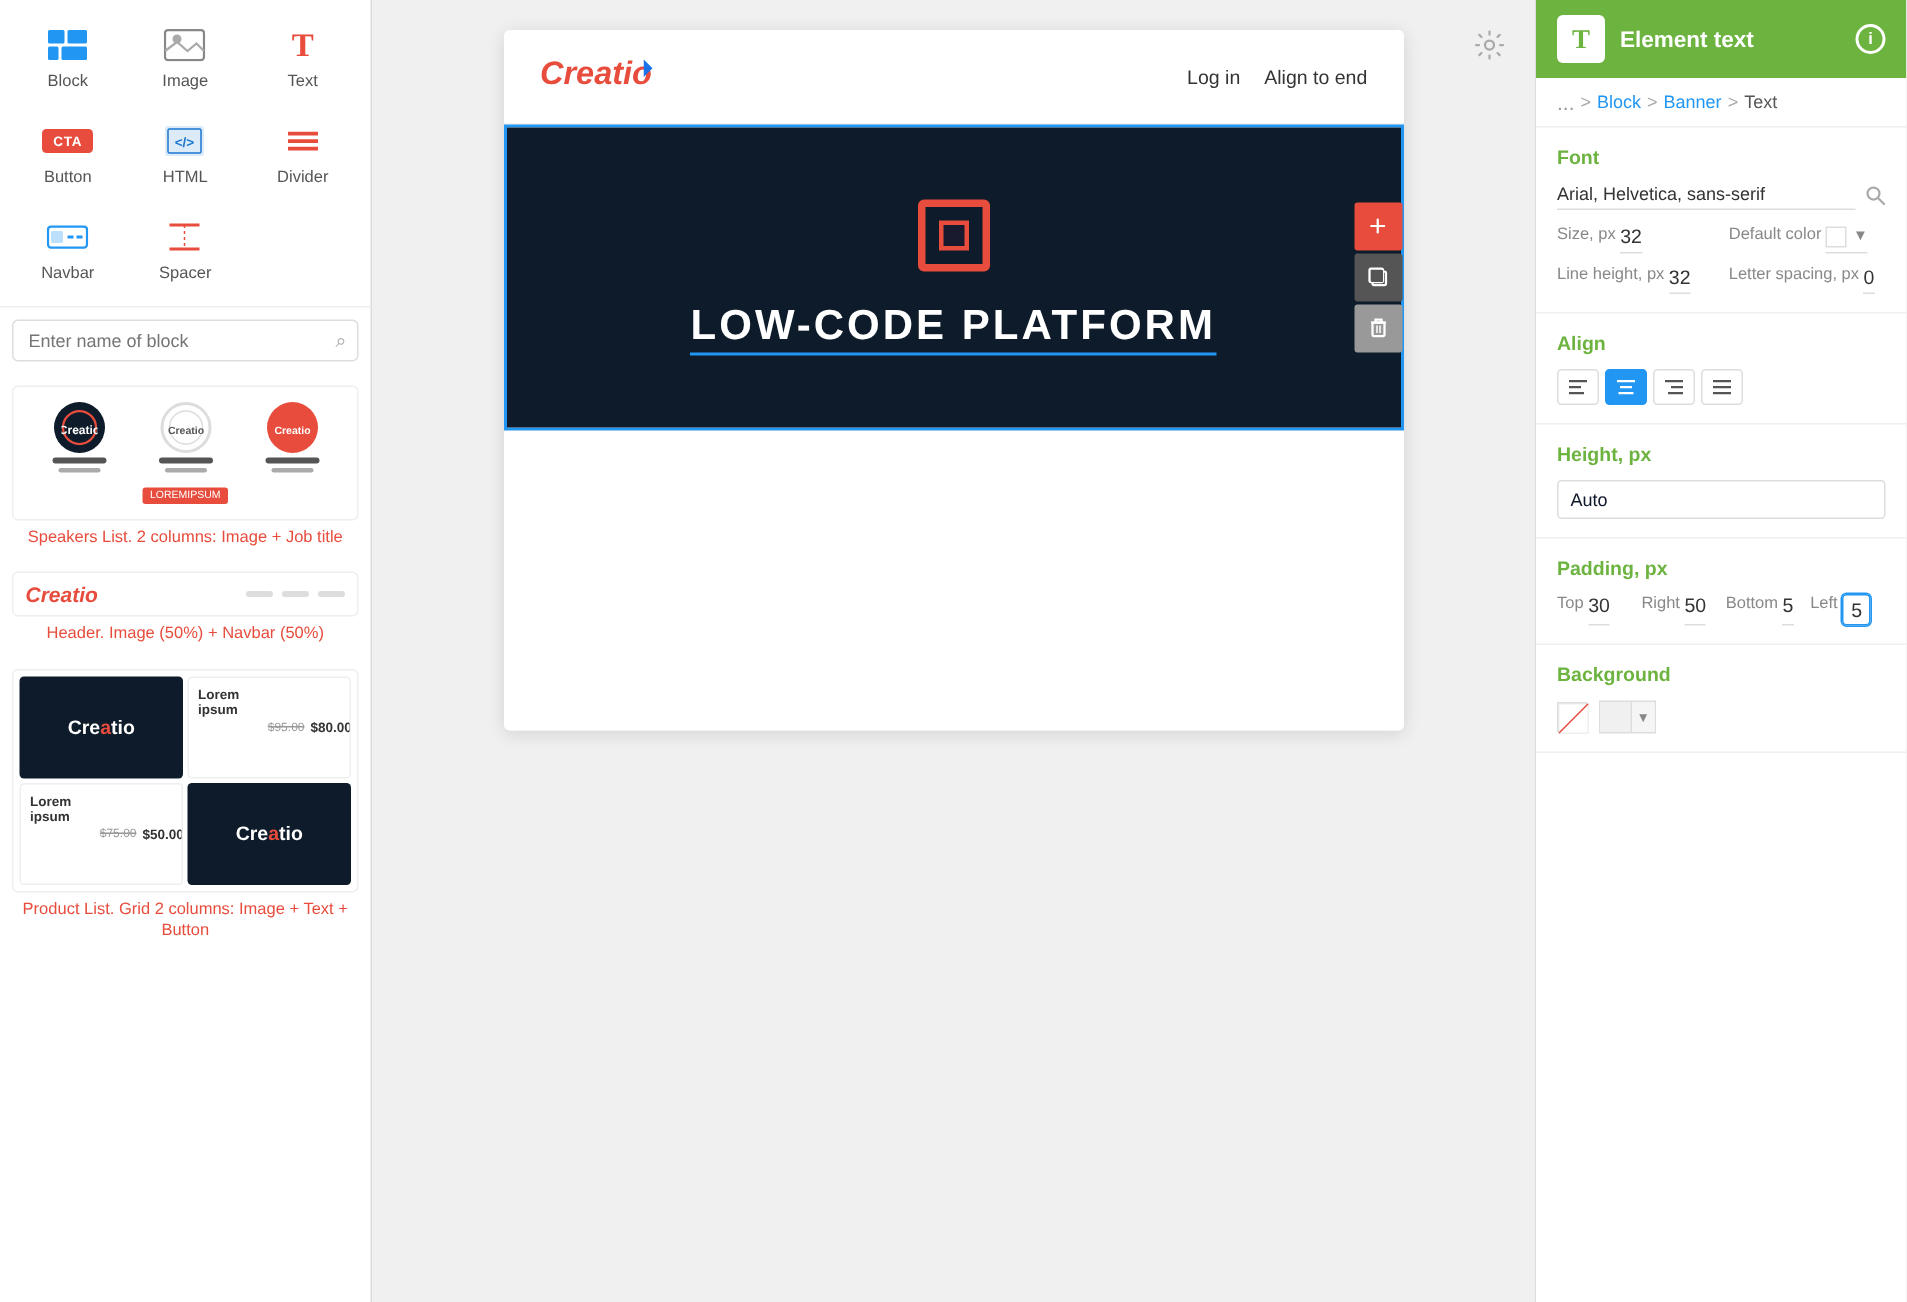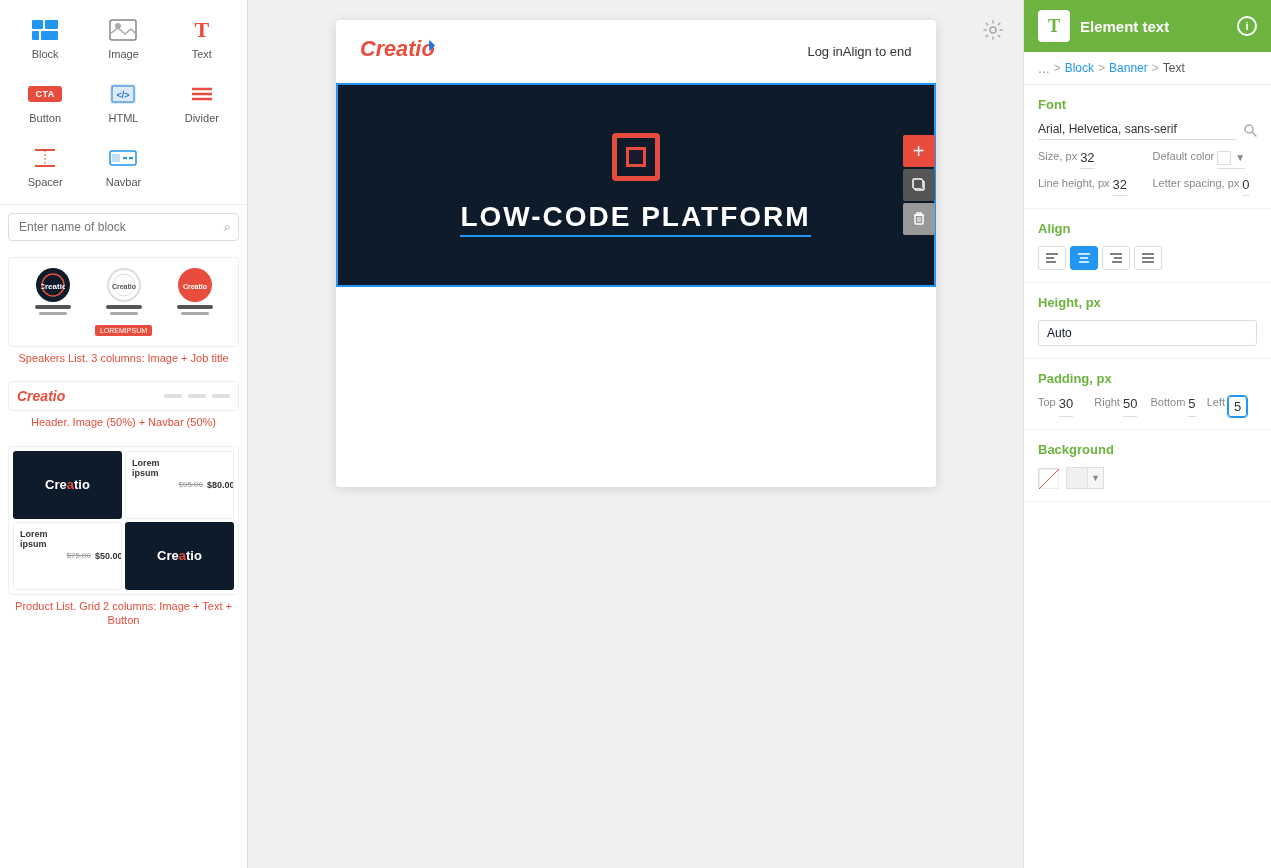--- a/index.html
+++ b/index.html
@@ -222,20 +222,21 @@
       border-bottom: 1px solid #f0f0f0;
     }
     .canvas-logo {
       font-size: 22px;
       font-weight: bold;
       color: #e74c3c;
       font-style: italic;
     }
     .canvas-nav-links {
       display: flex;
+      gap: 16px;
       align-items: flex-end;
     }
     .canvas-nav-link {
       font-size: 13px;
       color: #333;
       cursor: pointer;
     }
 
     
     .canvas-banner-selected {
@@ -578,38 +579,38 @@
           <line x1="4" y1="11" x2="24" y2="11" stroke="#e74c3c" stroke-width="2.5"></line>
           <line x1="4" y1="16" x2="24" y2="16" stroke="#e74c3c" stroke-width="2.5"></line>
         </svg>
       </div>
       <span class="block-item-label">Divider</span>
     </div>
 
     <div class="block-item">
       <div class="block-item-icon">
         <svg width="28" height="22" viewBox="0 0 28 22">
-          <line x1="4" y1="3" x2="24" y2="3" stroke="#e74c3c" stroke-width="2"></line>
-          <line x1="4" y1="19" x2="24" y2="19" stroke="#e74c3c" stroke-width="2"></line>
-          <line x1="14" y1="3" x2="14" y2="19" stroke="#e74c3c" stroke-width="1" stroke-dasharray="2,2"></line>
-        </svg>
-      </div>
-      <span class="block-item-label">Spacer</span>
-    </div>
-
-    <div class="block-item">
-      <div class="block-item-icon">
-        <svg width="28" height="22" viewBox="0 0 28 22">
           <rect x="1" y="4" width="26" height="14" rx="2" fill="none" stroke="#2196F3" stroke-width="1.5"></rect>
           <rect x="3" y="7" width="8" height="8" rx="1" fill="#2196F3" opacity="0.3"></rect>
           <line x1="14" y1="11" x2="18" y2="11" stroke="#2196F3" stroke-width="2"></line>
           <line x1="20" y1="11" x2="24" y2="11" stroke="#2196F3" stroke-width="2"></line>
         </svg>
       </div>
       <span class="block-item-label">Navbar</span>
+    </div>
+
+    <div class="block-item">
+      <div class="block-item-icon">
+        <svg width="28" height="22" viewBox="0 0 28 22">
+          <line x1="4" y1="3" x2="24" y2="3" stroke="#e74c3c" stroke-width="2"></line>
+          <line x1="4" y1="19" x2="24" y2="19" stroke="#e74c3c" stroke-width="2"></line>
+          <line x1="14" y1="3" x2="14" y2="19" stroke="#e74c3c" stroke-width="1" stroke-dasharray="2,2"></line>
+        </svg>
+      </div>
+      <span class="block-item-label">Spacer</span>
     </div>
   </div>
 
   <div class="search-bar">
     <input type="text" placeholder="Enter name of block" style="">
     <span class="search-icon-wrap">⌕</span>
   </div>
 
   <div class="sidebar-list">
 
@@ -644,21 +645,21 @@
                 </svg>
             </div>
             <div class="speaker-name-line" style="background:#555;"></div>
             <div class="speaker-job-line" style="background:#aaa;"></div>
           </div>
         </div>
         <div style="text-align:center;padding-bottom:6px;">
           <span class="lorem-badge">LOREMIPSUM</span>
         </div>
       </div>
-      <div class="preview-caption">Speakers List. 3 columns: Image + Job title</div>
+      <div class="preview-caption">Speakers List. 2 columns: Image + Job title</div>
     </div>
 
     <div class="sidebar-preview-item">
       <div class="preview-card">
         <div class="header-preview">
           <div class="header-logo-preview" style="font-family:Arial;font-style:italic;">
             <span style="color:#e74c3c;">Creatio</span>
           </div>
           <div class="header-nav-preview">
             <div class="header-nav-dot"></div>

